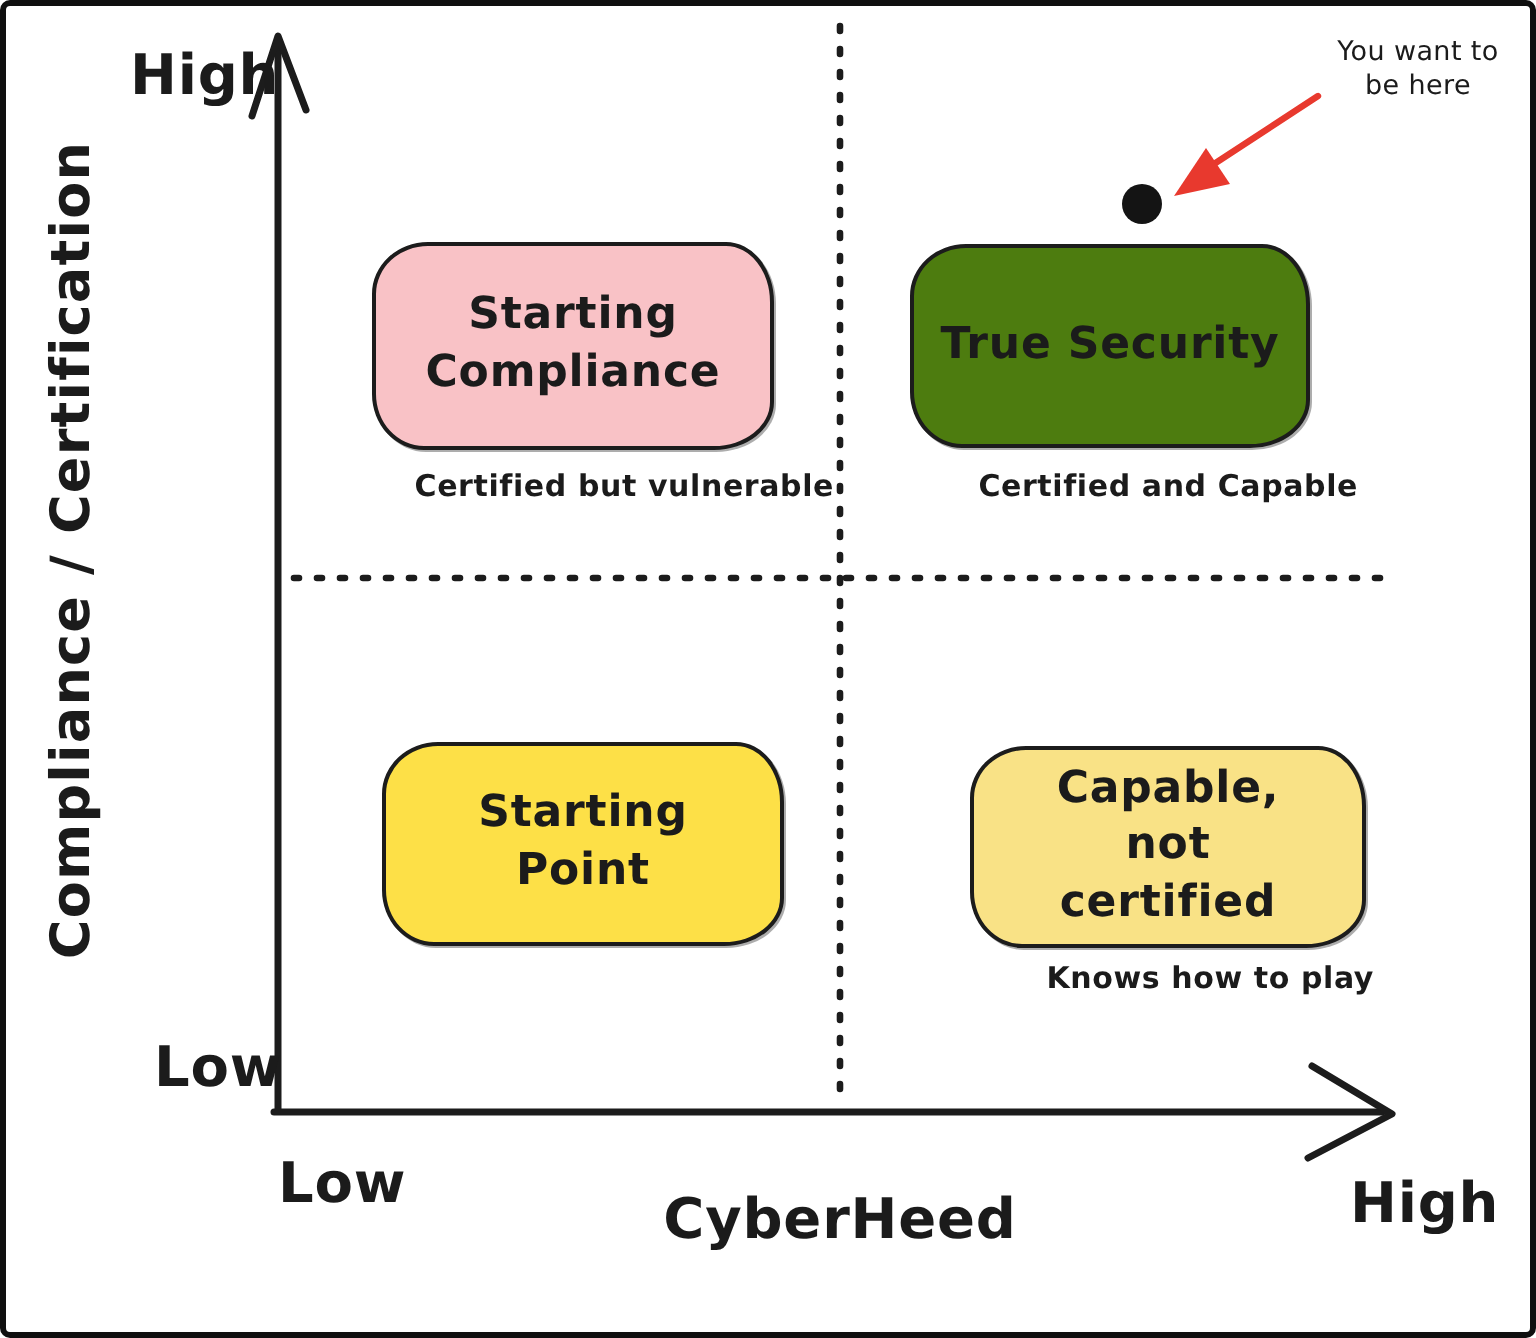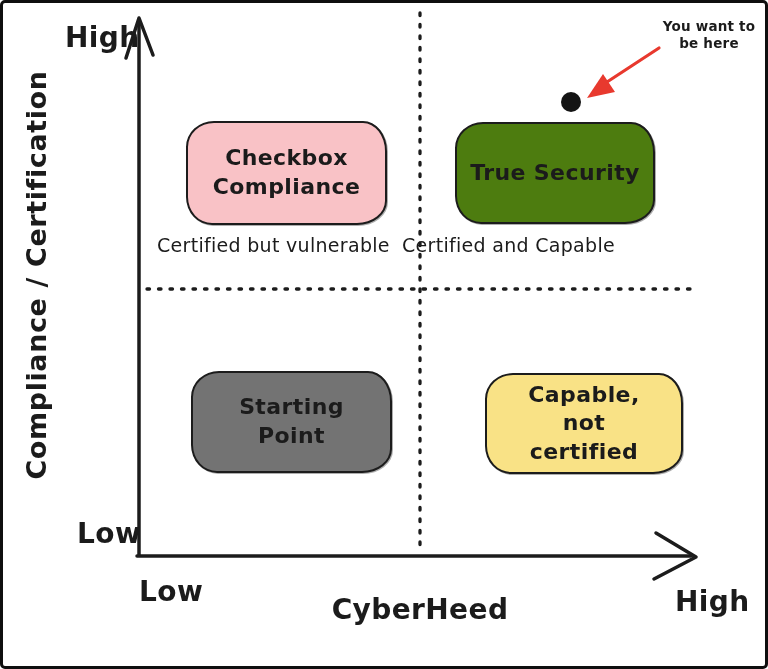--- a/index.html
+++ b/index.html
@@ -17,27 +17,27 @@
   .qbox{
     position:absolute;display:flex;align-items:center;justify-content:center;text-align:center;
     border:2.5px solid #1c1c1c;font-size:22px;font-weight:600;line-height:1.3;letter-spacing:.4px;
     border-radius:28px 24px 30px 26px / 26px 30px 24px 28px;
     box-shadow:1px 1px 0 rgba(20,20,20,.35);
   }
   .qbox.tl{left:183px;top:118px;width:197px;height:100px;}
   .qbox.tr{left:452px;top:119px;width:196px;height:98px;}
   .qbox.bl{left:188px;top:368px;width:197px;height:98px;}
   .qbox.br{left:482px;top:370px;width:194px;height:97px;}
-  .caption{position:absolute;width:260px;text-align:left;font-size:19px;font-weight:400;letter-spacing:.3px;white-space:nowrap;}
+  .caption{position:absolute;width:260px;text-align:right;font-size:15px;font-weight:700;letter-spacing:.3px;white-space:nowrap;}
   .cap-tl{left:154px;top:231px;}
-  .cap-tr{left:399px;top:231px;}
+  .cap-tr{left:416px;top:231px;}
   .cap-bl{left:156px;top:477px;}
   .cap-br{left:424px;top:477px;}
   .note{position:absolute;left:656px;top:15px;width:100px;text-align:center;
-        font-size:13.5px;font-weight:700;line-height:17px;letter-spacing:.2px;}
+        font-size:13.5px;font-weight:400;line-height:17px;letter-spacing:.2px;}
 </style>
 </head>
 <body>
 
 <div class="canvas">
 
   <svg class="layer" viewBox="0 0 768 669">
 
     <line x1="136" y1="552" x2="136" y2="20" stroke-width="3.5" stroke-linecap="round" stroke="#1c1c1c"></line>
     <polyline points="123,55 136,15 150,52" fill="none" stroke-width="3.5" stroke-linecap="round" stroke-linejoin="round" stroke="#1c1c1c"></polyline>
@@ -56,33 +56,34 @@
 
   <div class="txt axis-title y-title">Compliance / Certification</div>
 
   <div class="txt axis-end" style="left:62px;top:18px;">High</div>
   <div class="txt axis-end" style="left:74px;top:514px;">Low</div>
   <div class="txt axis-end" style="left:136px;top:572px;">Low</div>
   <div class="txt axis-end" style="left:317px;top:590px;width:200px;text-align:center;">CyberHeed</div>
   <div class="txt axis-end" style="left:672px;top:582px;">High</div>
 
   <div class="qbox tl" style="background: rgb(249, 194, 198);">
-    <span style="padding:0 28px;white-space:normal;">Checkbox Compliance</span>
+    <span style="padding:0 28px;white-space:normal;">Starting Compliance</span>
   </div>
   <div class="qbox tr" style="background: #4d7c0f;">
     <span style="padding:0 10px;white-space:normal;">True Security</span>
   </div>
-  <div class="qbox bl" style="background: #737373;">
+  <div class="qbox bl" style="background: #fde047;">
     <span style="padding:0 10px;white-space:normal;">Starting Point</span>
   </div>
   <div class="qbox br" style="background: rgb(249, 226, 134);">
     <span style="padding:0 26px;white-space:normal;">Capable, not certified</span>
   </div>
 
   <div class="caption cap-tl">Certified but vulnerable</div>
   <div class="caption cap-tr">Certified and Capable</div>
+  <div class="caption cap-br">Knows how to play</div>
 
   <div class="note">
     <span style="display:block;">You want to</span>
     <span style="display:block;">be here</span>
   </div>
 
 </div>
 
 </body></html>

